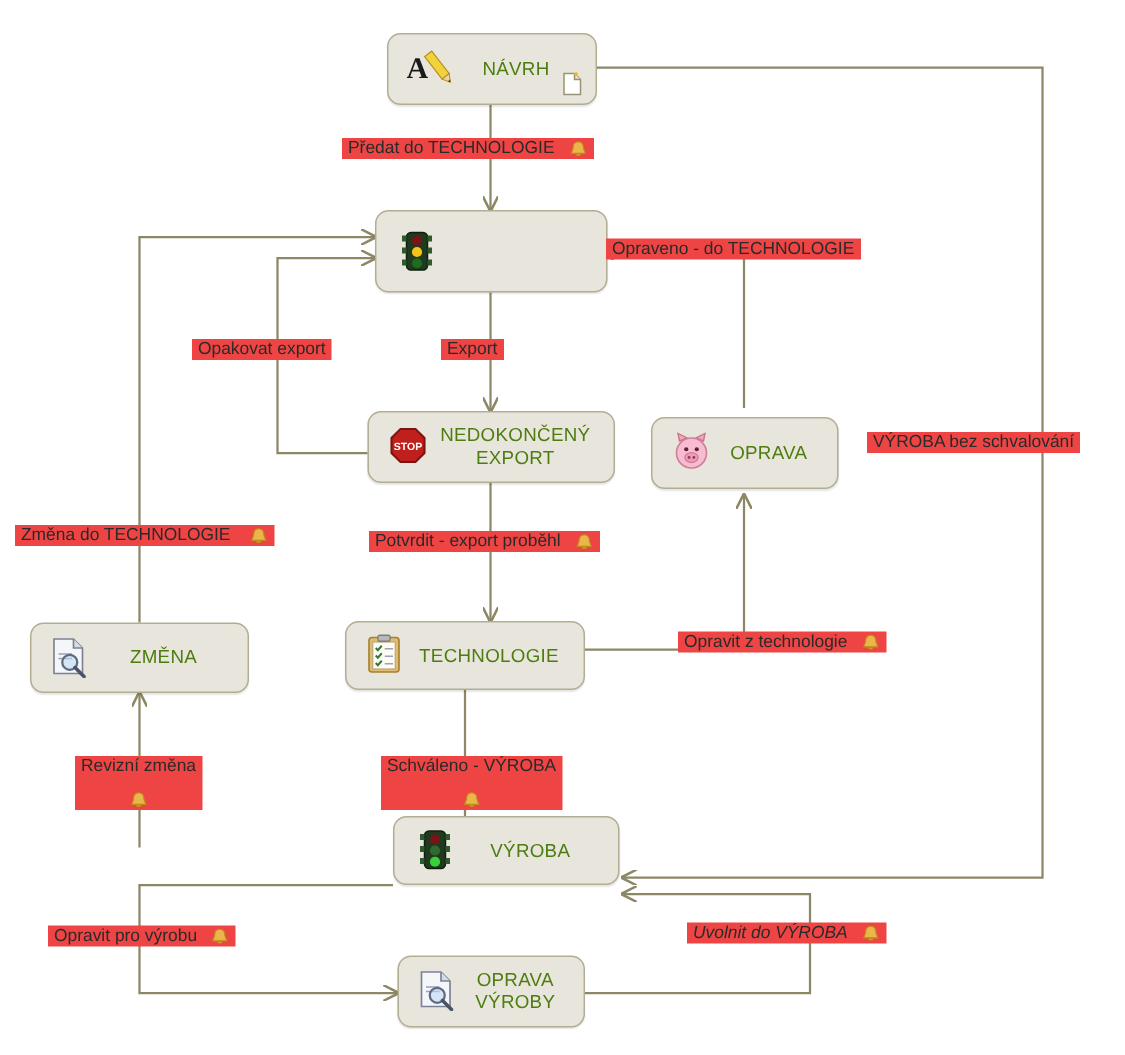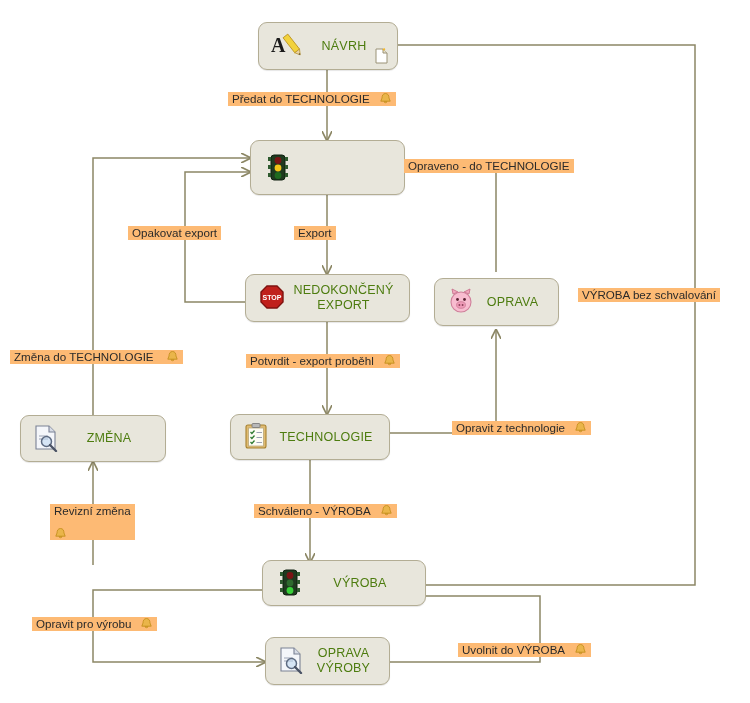--- a/index.html
+++ b/index.html
@@ -52,24 +52,25 @@
     line-height: 15px;
     padding-right: 14px;
     letter-spacing: 0.2px;
     white-space: pre-line;
   }
   .edge-label {
     position: absolute;
     font-size: 11.6px;
     color: #2a2a2a;
     white-space: nowrap;
-    background: #fdba74;
+    background: #ef4444;
     padding: 0 4px;
     line-height: 14px;
     display: flex;
+    align-items: center;
     gap: 9px;
   }
 
   
   .ic-traffic { width: 30px; height: 30px; }
   .ic-stop { width: 28px; height: 28px; }
   .ic-pig { width: 28px; height: 28px; }
   .ic-doc { width: 26px; height: 28px; }
   .ic-clip { width: 26px; height: 28px; }
   .ic-av { width: 32px; height: 26px; }
@@ -211,21 +212,21 @@
         <path d="M7.5 15 l1.4 1.5 l2.6 -3" stroke="#2f7a2f" stroke-width="1.3" fill="none"></path>
         <path d="M7.5 20 l1.4 1.5 l2.6 -3" stroke="#2f7a2f" stroke-width="1.3" fill="none"></path>
         <line x1="13.5" y1="10.5" x2="19" y2="10.5" stroke="#9aa2b4" stroke-width="1"></line>
         <line x1="13.5" y1="15.5" x2="19" y2="15.5" stroke="#9aa2b4" stroke-width="1"></line>
         <line x1="13.5" y1="20.5" x2="19" y2="20.5" stroke="#9aa2b4" stroke-width="1"></line>
       </svg>
     </span>
     <span class="lbl">TECHNOLOGIE</span>
   </div>
 
-  <div class="node" style="left:262px; top:560px; width:164px; height:46px;">
+  <div class="node" style="left:262px; top:544px; width:151px; height:46px;">
     <span class="ico">
       <svg class="ic-traffic" viewBox="0 0 30 30" xmlns="http://www.w3.org/2000/svg">
         <rect x="8" y="2" width="14" height="25" rx="3" fill="#1f3a1f" stroke="#0e1f0e" stroke-width="1"></rect>
         <rect x="5" y="4" width="3" height="4" fill="#2e5a2e"></rect>
         <rect x="5" y="12" width="3" height="4" fill="#2e5a2e"></rect>
         <rect x="5" y="20" width="3" height="4" fill="#2e5a2e"></rect>
         <rect x="22" y="4" width="3" height="4" fill="#2e5a2e"></rect>
         <rect x="22" y="12" width="3" height="4" fill="#2e5a2e"></rect>
         <rect x="22" y="20" width="3" height="4" fill="#2e5a2e"></rect>
         <circle cx="15" cy="7.5" r="3.4" fill="#7a1414"></circle>
@@ -310,41 +311,41 @@
   <div class="edge-label" style="left:50px; top:504px;flex-direction:column;">
     <span>Revizní změna</span>
     <span class="bell">
       <svg viewBox="0 0 13 13" xmlns="http://www.w3.org/2000/svg">
         <path d="M6.5 1.5 C4 1.5 3 3.6 3 6 L1.8 9.2 H11.2 L10 6 C10 3.6 9 1.5 6.5 1.5 Z" fill="#eab54a" stroke="#c08b18" stroke-width="0.8"></path>
         <path d="M5 9.6 C5 11.1 8 11.1 8 9.6 Z" fill="#eab54a" stroke="#c08b18" stroke-width="0.7"></path>
       </svg>
     </span>
   </div>
 
-  <div class="edge-label" style="left:254px; top:504px;">
+  <div class="edge-label" style="left:254px; top:504px;flex-direction:column;">
     <span>Schváleno - VÝROBA</span>
     <span class="bell">
       <svg viewBox="0 0 13 13" xmlns="http://www.w3.org/2000/svg">
         <path d="M6.5 1.5 C4 1.5 3 3.6 3 6 L1.8 9.2 H11.2 L10 6 C10 3.6 9 1.5 6.5 1.5 Z" fill="#eab54a" stroke="#c08b18" stroke-width="0.8"></path>
         <path d="M5 9.6 C5 11.1 8 11.1 8 9.6 Z" fill="#eab54a" stroke="#c08b18" stroke-width="0.7"></path>
       </svg>
     </span>
   </div>
 
   <div class="edge-label" style="left:32px; top:617px;">
     <span>Opravit pro výrobu</span>
     <span class="bell">
       <svg viewBox="0 0 13 13" xmlns="http://www.w3.org/2000/svg">
         <path d="M6.5 1.5 C4 1.5 3 3.6 3 6 L1.8 9.2 H11.2 L10 6 C10 3.6 9 1.5 6.5 1.5 Z" fill="#eab54a" stroke="#c08b18" stroke-width="0.8"></path>
         <path d="M5 9.6 C5 11.1 8 11.1 8 9.6 Z" fill="#eab54a" stroke="#c08b18" stroke-width="0.7"></path>
       </svg>
     </span>
   </div>
 
-  <div class="edge-label" style="left:458px; top:643px;">
+  <div class="edge-label" style="left:458px; top:615px;font-style:italic;">
     <span>Uvolnit do VÝROBA</span>
     <span class="bell">
       <svg viewBox="0 0 13 13" xmlns="http://www.w3.org/2000/svg">
         <path d="M6.5 1.5 C4 1.5 3 3.6 3 6 L1.8 9.2 H11.2 L10 6 C10 3.6 9 1.5 6.5 1.5 Z" fill="#eab54a" stroke="#c08b18" stroke-width="0.8"></path>
         <path d="M5 9.6 C5 11.1 8 11.1 8 9.6 Z" fill="#eab54a" stroke="#c08b18" stroke-width="0.7"></path>
       </svg>
     </span>
   </div>
 
 </div>

